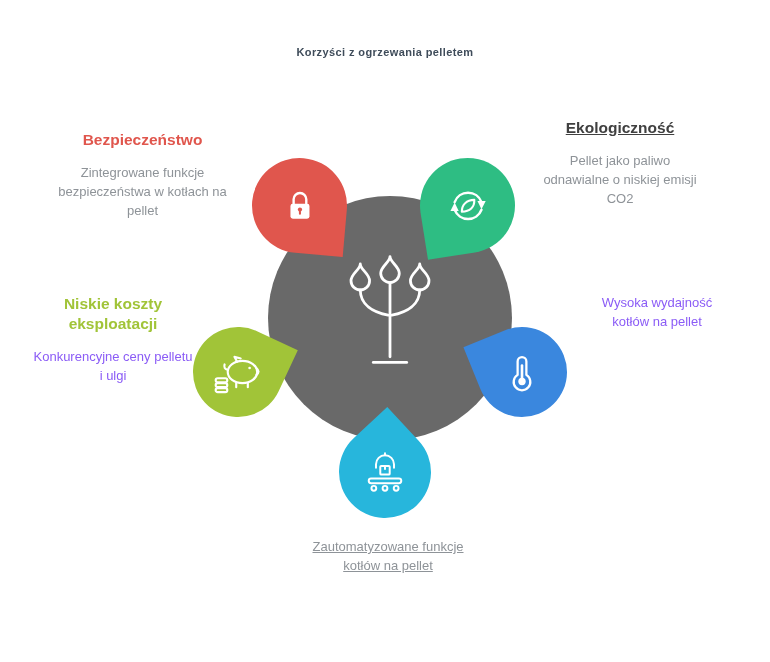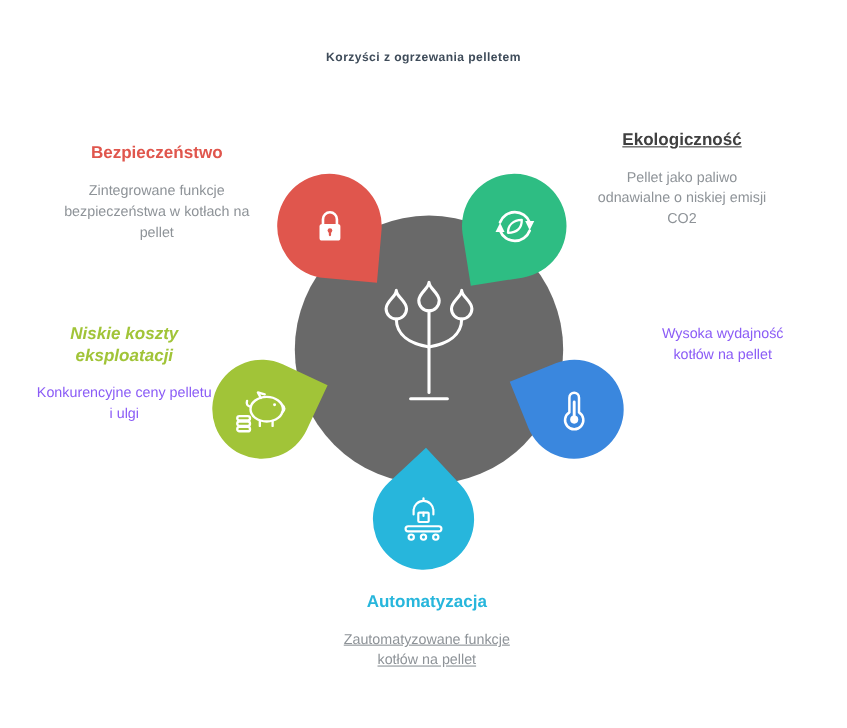--- a/index.html
+++ b/index.html
@@ -57,21 +57,21 @@
 
   .label { position: absolute; z-index: 3; text-align: center; }
   .label h3 { margin: 0 auto 14px; font-size: 15.5px; font-weight: bold; line-height: 1.3; }
   .label p  { margin: 0 auto; font-size: 13px; line-height: 1.45; }
 
   .label-security   { left: 40px;  top: 130px; width: 205px; }
   .label-security p { width: 175px; }
   .label-ecology    { left: 525px; top: 118px; width: 190px; }
   .label-ecology p  { width: 160px; }
   .label-costs      { left: 18px;  top: 294px; width: 190px; }
-  .label-costs h3   { width: 150px; font-style: italic; }
+  .label-costs h3   { width: 150px; }
   .label-costs p    { width: 165px; }
   .label-efficiency { left: 562px; top: 294px; width: 190px; }
   .label-efficiency h3 { width: 145px; }
   .label-efficiency p  { width: 150px; }
   .label-automation { left: 258px; top: 538px; width: 260px; }
   .label-automation p { width: 185px; text-decoration: underline; }
 </style>
 </head>
 <body>
 
@@ -171,17 +171,16 @@
   <div class="label label-costs">
     <h3 style="color: rgb(161, 196, 56);">Niskie koszty eksploatacji</h3>
     <p style="color: #8b5cf6;">Konkurencyjne ceny pelletu i ulgi</p>
   </div>
 
   <div class="label label-efficiency">
     <p style="color: #8b5cf6;">Wysoka wydajność kotłów na pellet</p>
   </div>
 
   <div class="label label-automation">
-    <h3 style="color: rgb(39, 182, 220);">Automatyzacja</h3>
     <p style="color: rgb(142, 147, 152);">Zautomatyzowane funkcje kotłów na pellet</p>
   </div>
 
 </div>
 
 </body></html>

